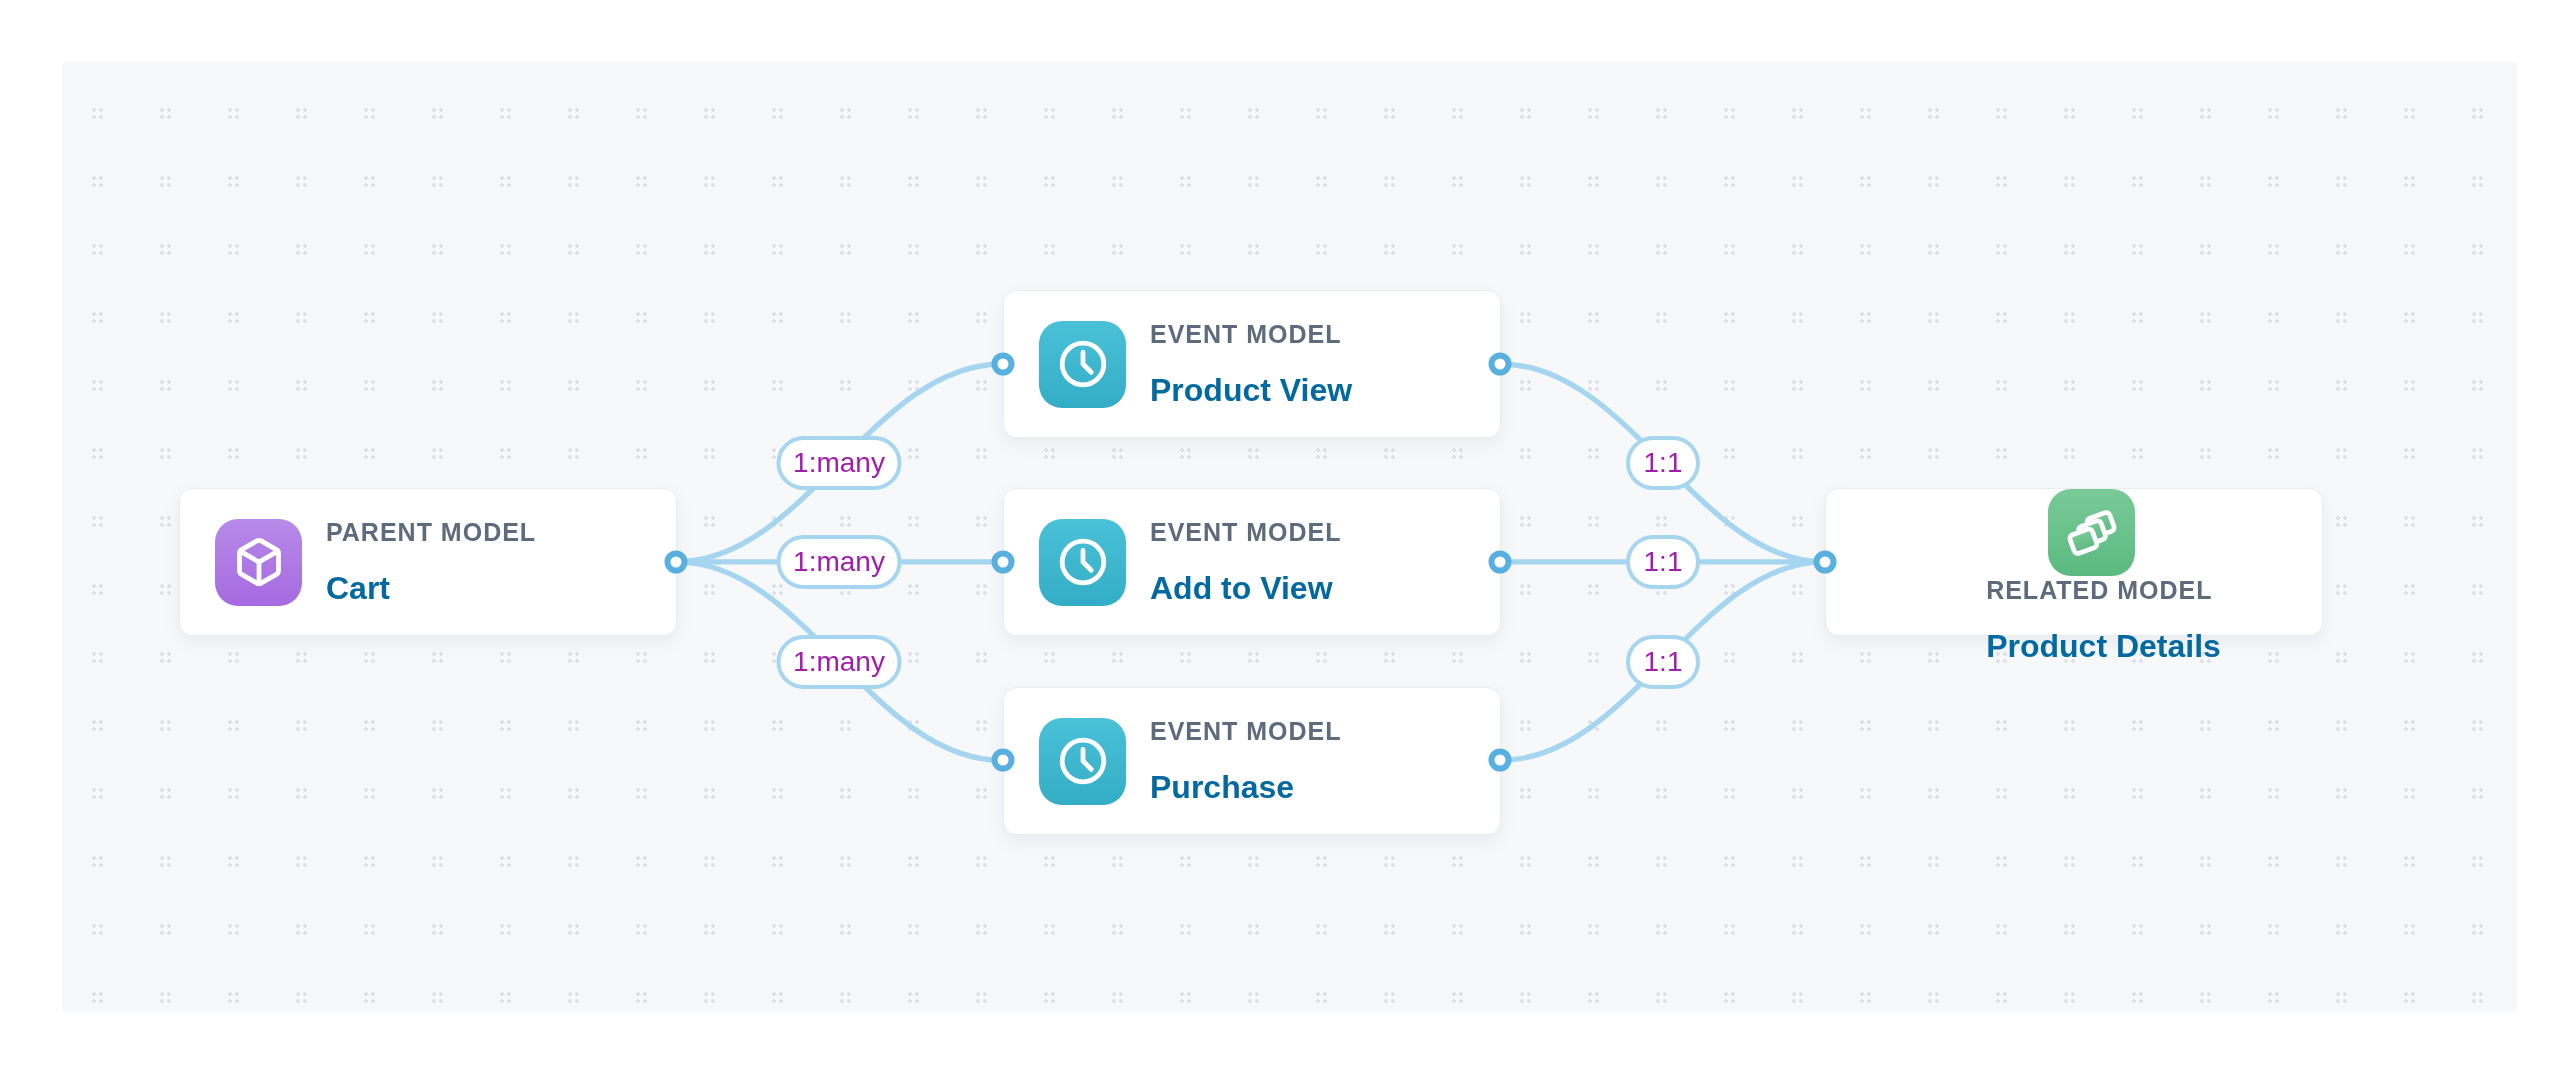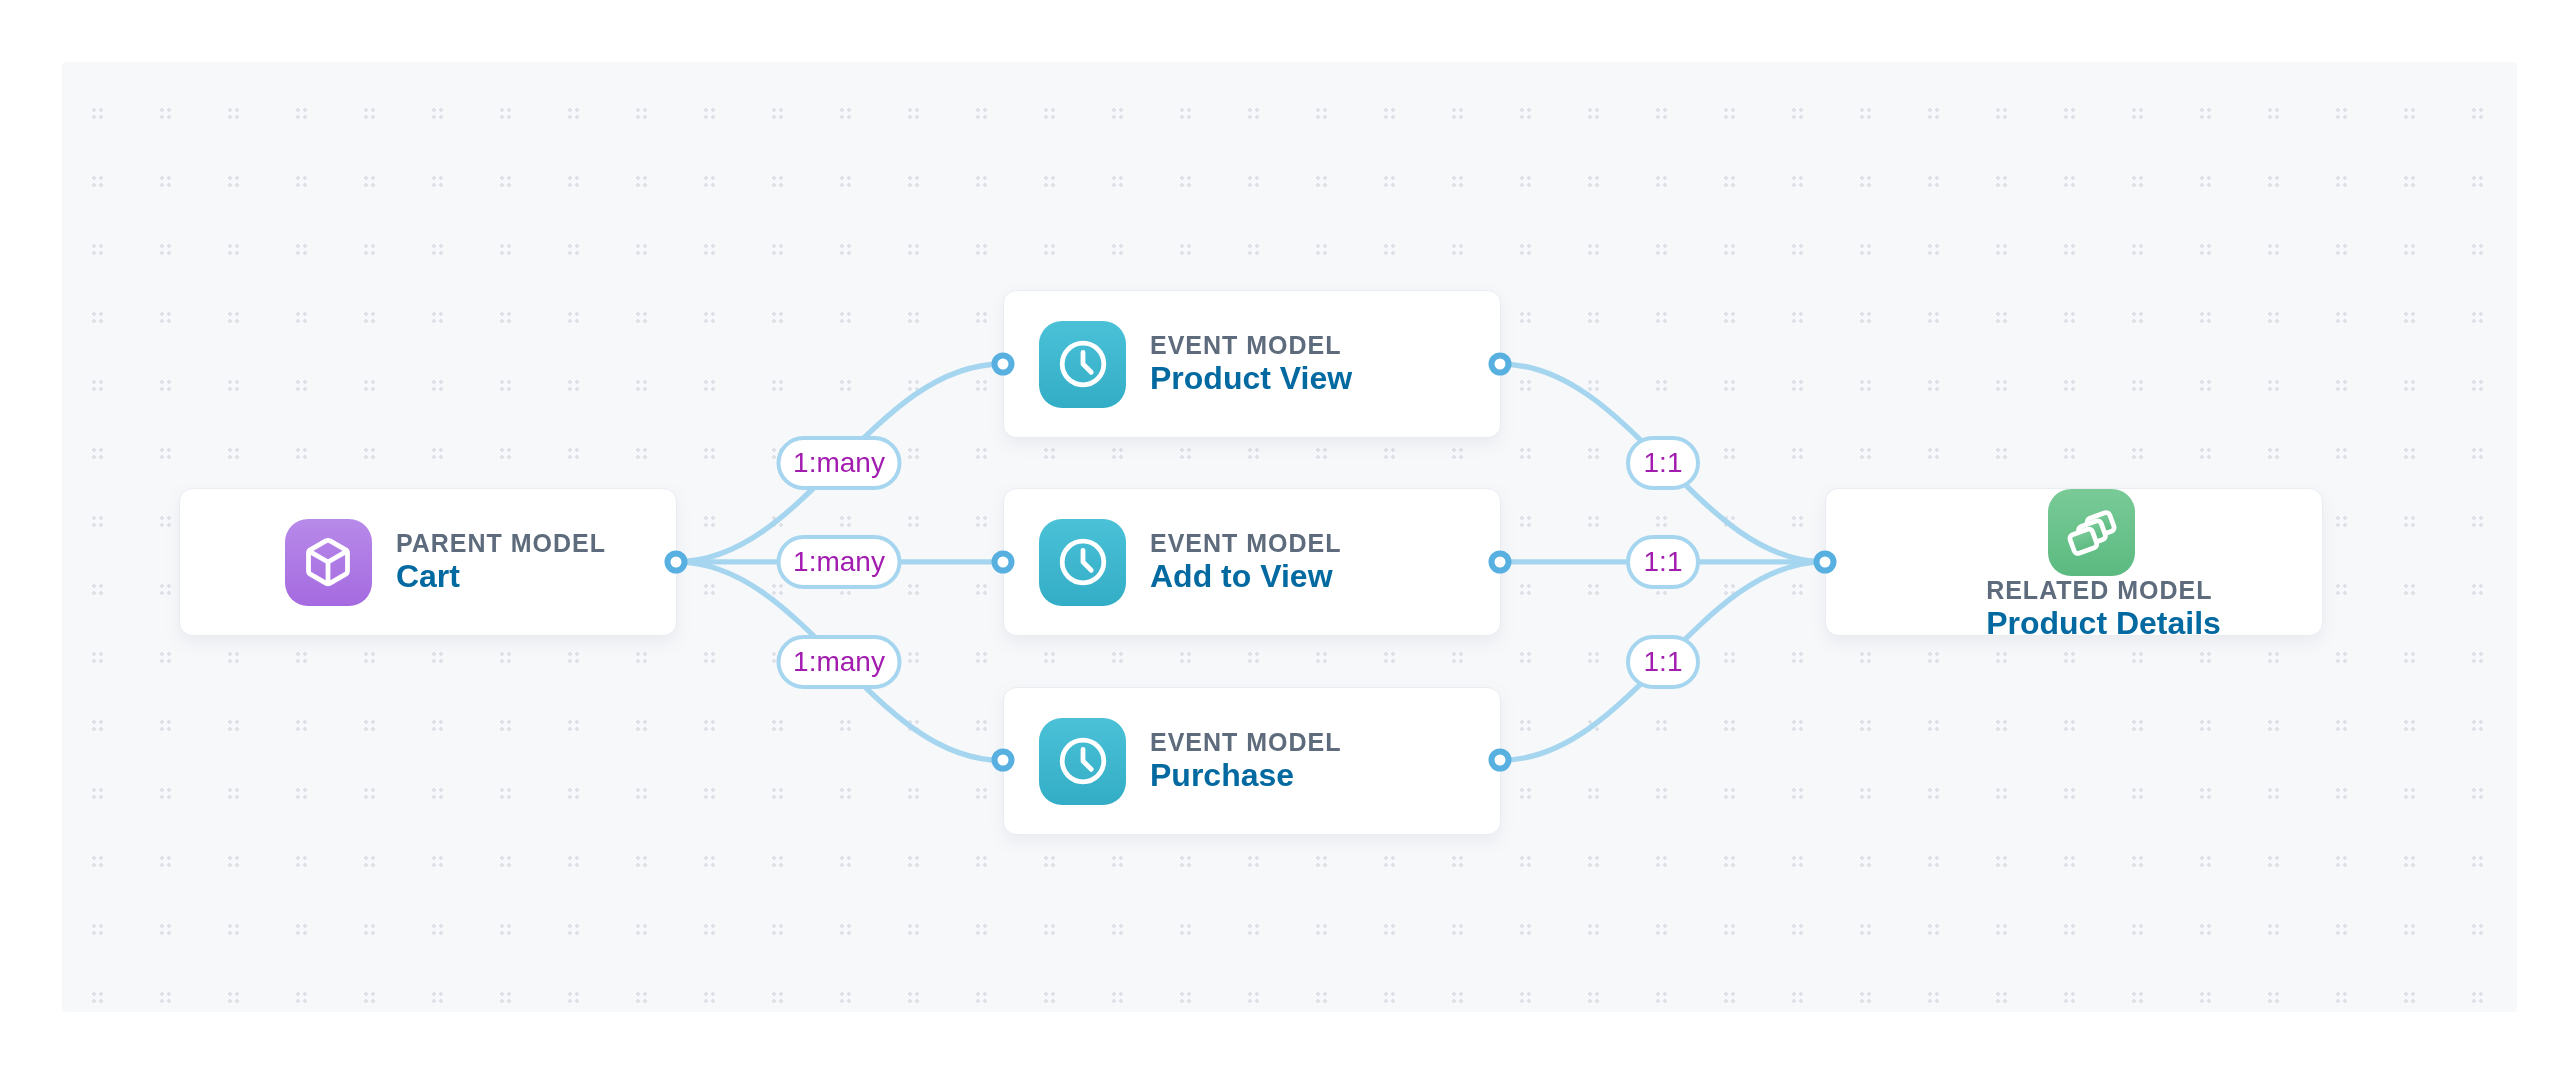--- a/index.html
+++ b/index.html
@@ -44,21 +44,21 @@
     height: 148px;
     box-sizing: border-box;
     background: #ffffff;
     border: 1.3px solid #e9edf2;
     border-radius: 13.4px;
     box-shadow: 0 6.7px 16px rgba(120,132,148,0.10);
     display: flex;
     align-items: center;
     padding-left: 35px;
   }
-  .node-users           { left: 117px;  top: 426px; justify-content: center; }
+  .node-users           { left: 117px;  top: 426px; }
   .node-product-view    { left: 941px; top: 228px; }
   .node-add-to-cart     { left: 941px; top: 426px; }
   .node-purchase        { left: 941px; top: 625px; }
   .node-product-details { left: 1763px; top: 426px; flex-direction: column; }
 
   .tile {
     width: 87px;
     height: 87px;
     border-radius: 23px;
     flex: 0 0 auto;
@@ -68,21 +68,21 @@
   }
   .tile svg { width: 52px; height: 52px; }
   .tile-purple { background: linear-gradient(180deg, #b78ae9 0%, #a express 100%); background: linear-gradient(180deg, #b78ae9 0%, #a56ae0 100%); }
   .tile-teal   { background: linear-gradient(180deg, #4ac1d7 0%, #33adc6 100%); }
   .tile-green  { background: linear-gradient(180deg, #79ca97 0%, #5bba80 100%); }
 
   .txt {
     margin-left: 24px;
     display: flex;
     flex-direction: column;
-    gap: 0;
+    gap: 23px;
   }
   .type-label {
     font-size: 25px;
     font-weight: 700;
     letter-spacing: 1px;
     color: #5d6b7c;
   }
   .model-title {
     font-size: 32px;
     font-weight: 600;

